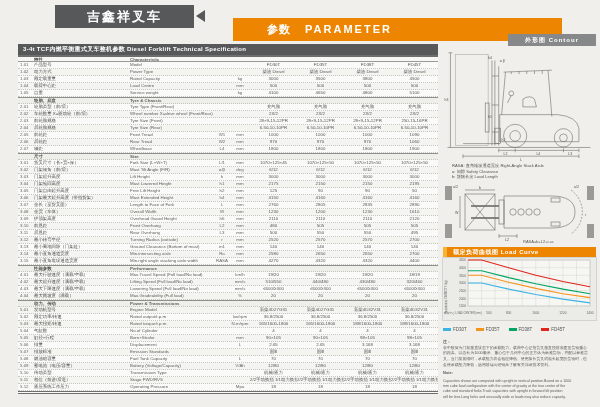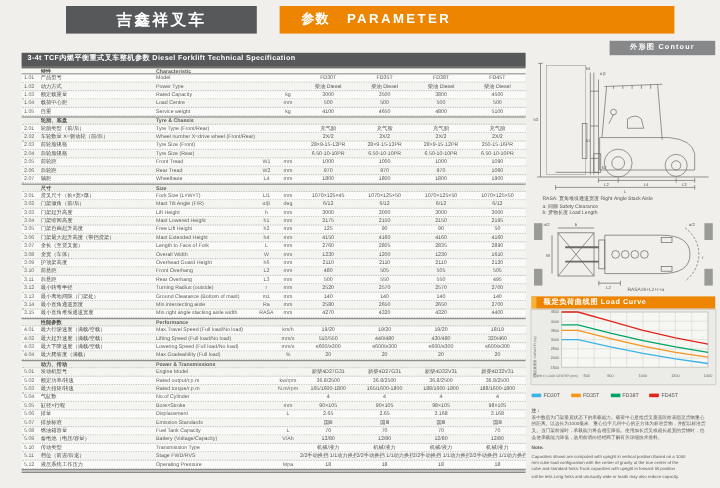--- a/index.html
+++ b/index.html
@@ -1,24 +1,24 @@
 <!DOCTYPE html>
 <html><head>
 <meta charset="utf-8">
 <style>
   html,body{margin:0;padding:0;background:#d8d8d4;}
   .page{position:relative;width:600px;height:407px;background:#F0EFEB;overflow:hidden;
         font-family:"Liberation Sans","DejaVu Sans",sans-serif;color:#4a4a48;}
   
-  .brand{position:absolute;left:55px;top:5px;width:159px;height:23px;background:#57585A;color:#fff;
+  .brand{position:absolute;left:55px;top:5px;width:139px;height:23px;background:#57585A;color:#fff;
          font-weight:bold;font-size:13px;line-height:23px;text-align:center;letter-spacing:2px;}
   .brand-arrow{position:absolute;left:196px;top:10px;width:0;height:0;
          border-top:6px solid transparent;border-bottom:6px solid transparent;border-right:9px solid #57585A;}
-  .param-bar{position:absolute;left:233px;top:5px;width:329px;height:23px;background:#EE8500;color:#fff;
-         line-height:23px;font-size:11px;font-weight:bold;padding-left:18px;box-sizing:border-box;letter-spacing:1px;}
+  .param-bar{position:absolute;left:233px;top:18px;width:329px;height:23px;background:#EE8500;color:#fff;
+         line-height:23px;font-size:11px;font-weight:bold;padding-left:34px;box-sizing:border-box;letter-spacing:1px;}
   .param-bar .en{margin-left:10px;letter-spacing:2px;}
   
   .spec{position:absolute;left:18px;top:44px;width:420px;}
   .spec-title{height:11px;line-height:11px;background:#57585A;color:#fff;font-size:6px;font-weight:bold;
          padding-left:5px;letter-spacing:.3px;}
   #spec-rows{border-bottom:3px double #6e6e6c;background:#FAFAF8;}
   .trow{display:grid;grid-template-columns:16px 96px 84px 16px 20px repeat(4,47px);
         height:7px;line-height:6px;font-size:4.4px;border-bottom:1px dotted #c6c6c2;box-sizing:border-box;}
   .trow:nth-child(odd){background:#F4F4F0;}
   .trow>div{overflow:hidden;white-space:nowrap;}

